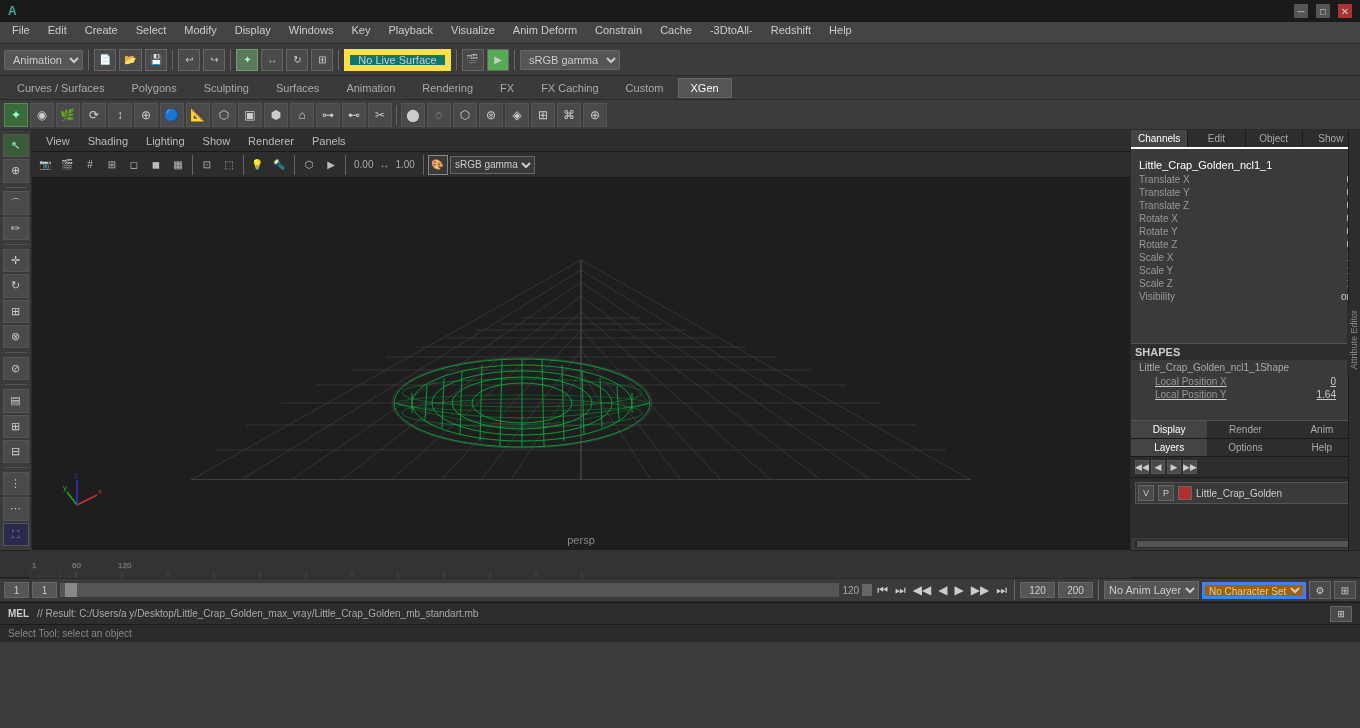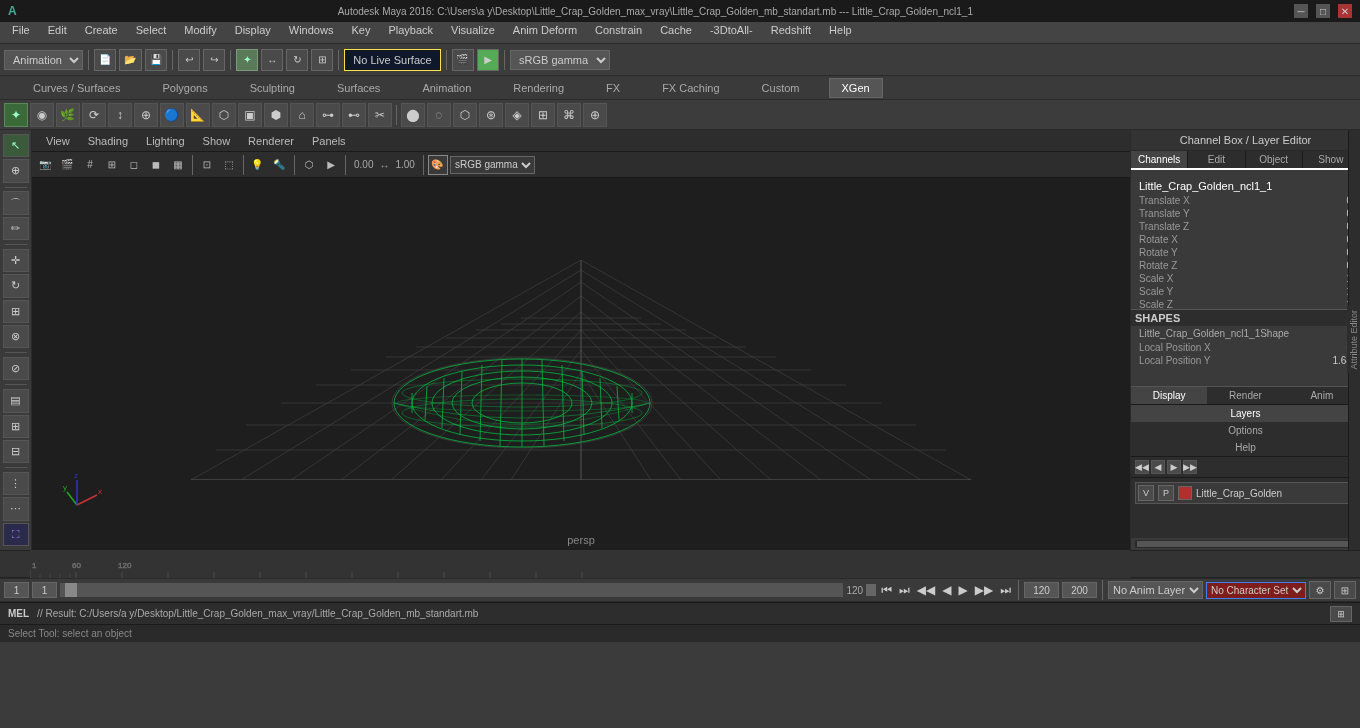--- a/index.html
+++ b/index.html
@@ -73,39 +73,39 @@
       min-width: 22px;
       cursor: pointer;
       display: flex;
       align-items: center;
       justify-content: center;
       font-size: 10px;
       padding: 0 4px;
     }
     .tb-separator { width: 1px; background: #666; height: 20px; margin: 0 2px; }
     .no-live-surface {
-      background: #0f172a;
-      border: 1px solid #fde047;
+      background: #0f766e;
+      border: 6px solid #fde047;
       color: #ccc;
       height: 22px;
       padding: 0 8px;
       display: flex;
       align-items: center;
       font-size: 11px;
       cursor: pointer;
     }
 
     
     #tab-bar {
       background: #3a3a3a;
       height: 24px;
       display: flex;
       align-items: center;
-      padding: 0 20px;
-      gap: 16px;
+      padding: 0 4px;
+      gap: 1px;
       border-bottom: 1px solid #2a2a2a;
     }
     .tab {
       padding: 3px 12px;
       color: #aaa;
       cursor: pointer;
       font-size: 11px;
       border: 1px solid transparent;
       white-space: nowrap;
     }
@@ -326,21 +326,20 @@
       color: #aaa;
       font-size: 10px;
       cursor: pointer;
     }
     .disp-tab.active { background: #444; color: #fff; }
 
     #layer-tabs {
       display: flex;
       background: #2d2d2d;
       border-bottom: 1px solid #1a1a1a;
-      flex-direction: column;
     }
     .layer-tab {
       flex: 1;
       text-align: center;
       padding: 3px 2px;
       color: #aaa;
       font-size: 10px;
       cursor: pointer;
     }
     .layer-tab.active { background: #444; color: #fff; }
@@ -506,21 +505,20 @@
       bottom: 70px;
       left: 50%;
       transform: translateX(-50%);
     }
   </style>
 </head>
 <body>
 
 <div id="title-bar">
   <span style="color:#4a9;font-weight:bold;font-size:12px;">A</span>
-  <span class="title-text" style="font-size:10px;color:#aaa;">Autodesk Maya 2016: C:\Users\a y\Desktop\Little_Crap_Golden_max_vray\Little_Crap_Golden_mb_standart.mb  ---  Little_Crap_Golden_ncl1_1</span>
   <div class="win-controls">
     <button class="win-btn">─</button>
     <button class="win-btn">□</button>
     <button class="win-btn" style="background:#a33;">✕</button>
   </div>
 </div>
 
 <div id="menu-bar">
   <div class="menu-item">File</div>
   <div class="menu-item">Edit</div>
@@ -760,21 +758,20 @@
           <line x1="25" y1="35" x2="25" y2="10" stroke="#3333cc" stroke-width="1.5"></line>
           <text x="22" y="8" fill="#3333cc" font-size="8">z</text>
         </svg>
 
         <div class="persp-label">persp</div>
       </div>
     </div>
   </div>
 
   <div id="right-panel" style="position:relative;">
-    <div id="right-panel-header">Channel Box / Layer Editor</div>
     <div id="channel-tabs">
       <div class="ch-tab active">Channels</div>
       <div class="ch-tab">Edit</div>
       <div class="ch-tab">Object</div>
       <div class="ch-tab">Show</div>
     </div>
     <div id="channel-content" style="max-height:200px;">
       <div class="ch-section-title">Little_Crap_Golden_ncl1_1</div>
       <div class="ch-row">
           <span class="ch-label">Translate X</span>
@@ -812,21 +809,21 @@
           <span class="ch-label">Scale Z</span>
           <span class="ch-val">1</span>
         </div>
       <div class="ch-row">
           <span class="ch-label">Visibility</span>
           <span class="ch-val">on</span>
         </div>
     </div>
     <div class="shapes-title">SHAPES</div>
     <div class="shape-name">Little_Crap_Golden_ncl1_1Shape</div>
-    <div style="padding:0 4px 4px;">
+    <div style="padding:0 20px 4px;text-decoration:underline;">
       <div class="ch-row">
           <span class="ch-label">Local Position X</span>
           <span class="ch-val">0</span>
         </div>
       <div class="ch-row">
           <span class="ch-label">Local Position Y</span>
           <span class="ch-val">1.64</span>
         </div>
     </div>
 
@@ -927,21 +924,21 @@
   <div class="tb-separator"></div>
 
   <input type="text" class="pb-input" value="120" style="width: 35px;">
   <input type="text" class="pb-input" value="200" style="width: 35px;">
   <div class="tb-separator"></div>
 
   <select style="background:#555;color:#ccc;border:1px solid #666;font-size:11px;height:18px;">
     <option>No Anim Layer</option>
   </select>
 
-  <select style="background:#7f1d1d;color:#ccc;border:1px solid #3b82f6;font-size:10px;height:17px;">
+  <select style="background:#a16207;color:#ccc;border:3px solid #3b82f6;font-size:10px;height:17px;">
     <option>No Character Set</option>
   </select>
   <button class="tb-btn" style="height:18px;font-size:10px;">⚙</button>
   <button class="tb-btn" style="height:18px;font-size:10px;">⊞</button>
 </div>
 
 <div id="status-bar">
   <span class="status-left">MEL</span>
   <span class="status-result">// Result: C:/Users/a y/Desktop/Little_Crap_Golden_max_vray/Little_Crap_Golden_mb_standart.mb</span>
   <button class="tb-btn" style="height:16px;font-size:9px;">⊞</button>

